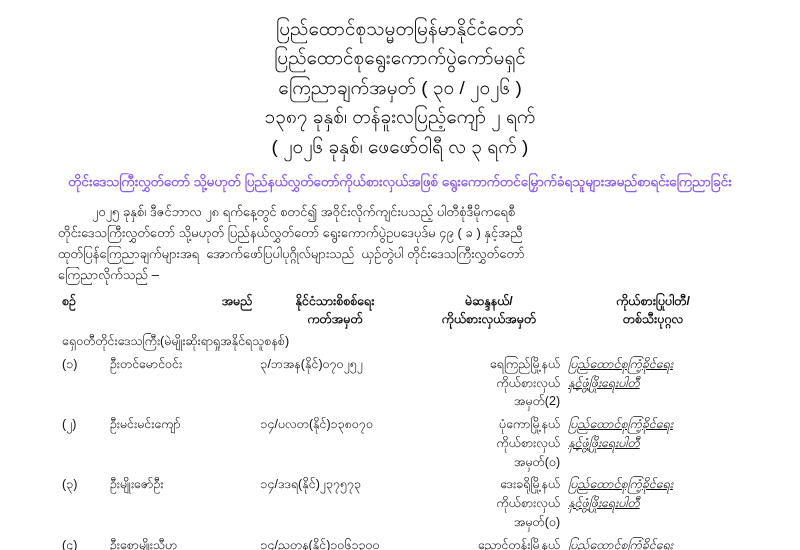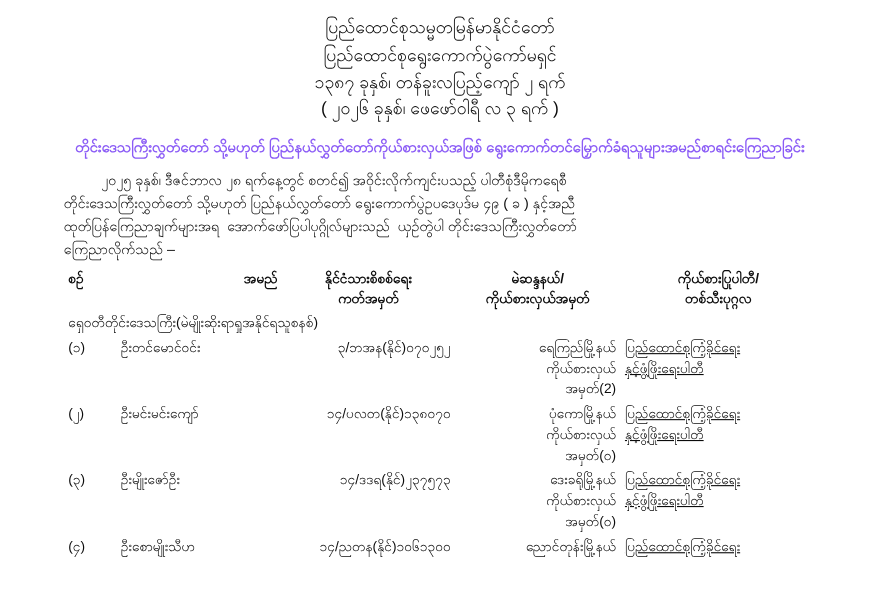--- a/index.html
+++ b/index.html
@@ -16,21 +16,21 @@
   }
   .page {
     position: relative;
     width: 800px;
     height: 550px;
     box-sizing: border-box;
     padding: 14px 58px 0 58px;
   }
   .hdr {
     text-align: center;
-    font-size: 16px;
+    font-size: 19px;
     line-height: 1.55;
     color: #0b0b0b;
   }
   .hdr .line {
     display: block;
   }
   .title-block {
     margin-top: 10px;
     text-align: center;
     font-size: 13.5px;
@@ -71,40 +71,41 @@
   table.roster th.c-nrc { width: 23%; margin-top: 30px; }
   table.roster th.c-con { width: 22%; }
   table.roster th.c-party { width: 26%; text-align: center; }
   table.roster td {
     vertical-align: top;
     padding: 3px 4px 1px 4px;
     line-height: 1.5;
   }
   td.no { text-align: left; white-space: nowrap; }
   td.name { text-align: left; }
-  td.nrc { text-align: right; }
+  td.nrc { text-align: left; }
   td.con { text-align: right; }
-  td.party { text-align: left; }
+  td.party { text-align: left; font-style: italic; }
   .subhead-row td {
     padding-top: 0;
     padding-bottom: 2px;
     font-size: 12.5px;
   }
   .underline {
     text-decoration: underline;
   }
 </style>
 </head>
 <body>
 
 <div class="page">
 
   <div class="hdr">
     <span class="line">ပြည်ထောင်စုသမ္မတမြန်မာနိုင်ငံတော်</span>
     <span class="line">ပြည်ထောင်စုရွေးကောက်ပွဲကော်မရှင်</span>
+    <span class="line">ကြေညာချက်အမှတ် ( ၃၀ / ၂၀၂၆ )</span>
     <span class="line">၁၃၈၇ ခုနှစ်၊ တန်ခူးလပြည့်ကျော် ၂  ရက်</span>
     <span class="line">( ၂၀၂၆ ခုနှစ်၊ ဖေဖော်ဝါရီ လ   ၃   ရက် )</span>
   </div>
 
   <div class="title-block">
     <span class="line">တိုင်းဒေသကြီးလွှတ်တော် သို့မဟုတ် ပြည်နယ်လွှတ်တော်ကိုယ်စားလှယ်အဖြစ်</span>
     <span class="line">ရွေးကောက်တင်မြှောက်ခံရသူများအမည်စာရင်းကြေညာခြင်း</span>
   </div>
 
   <div class="body-para">

